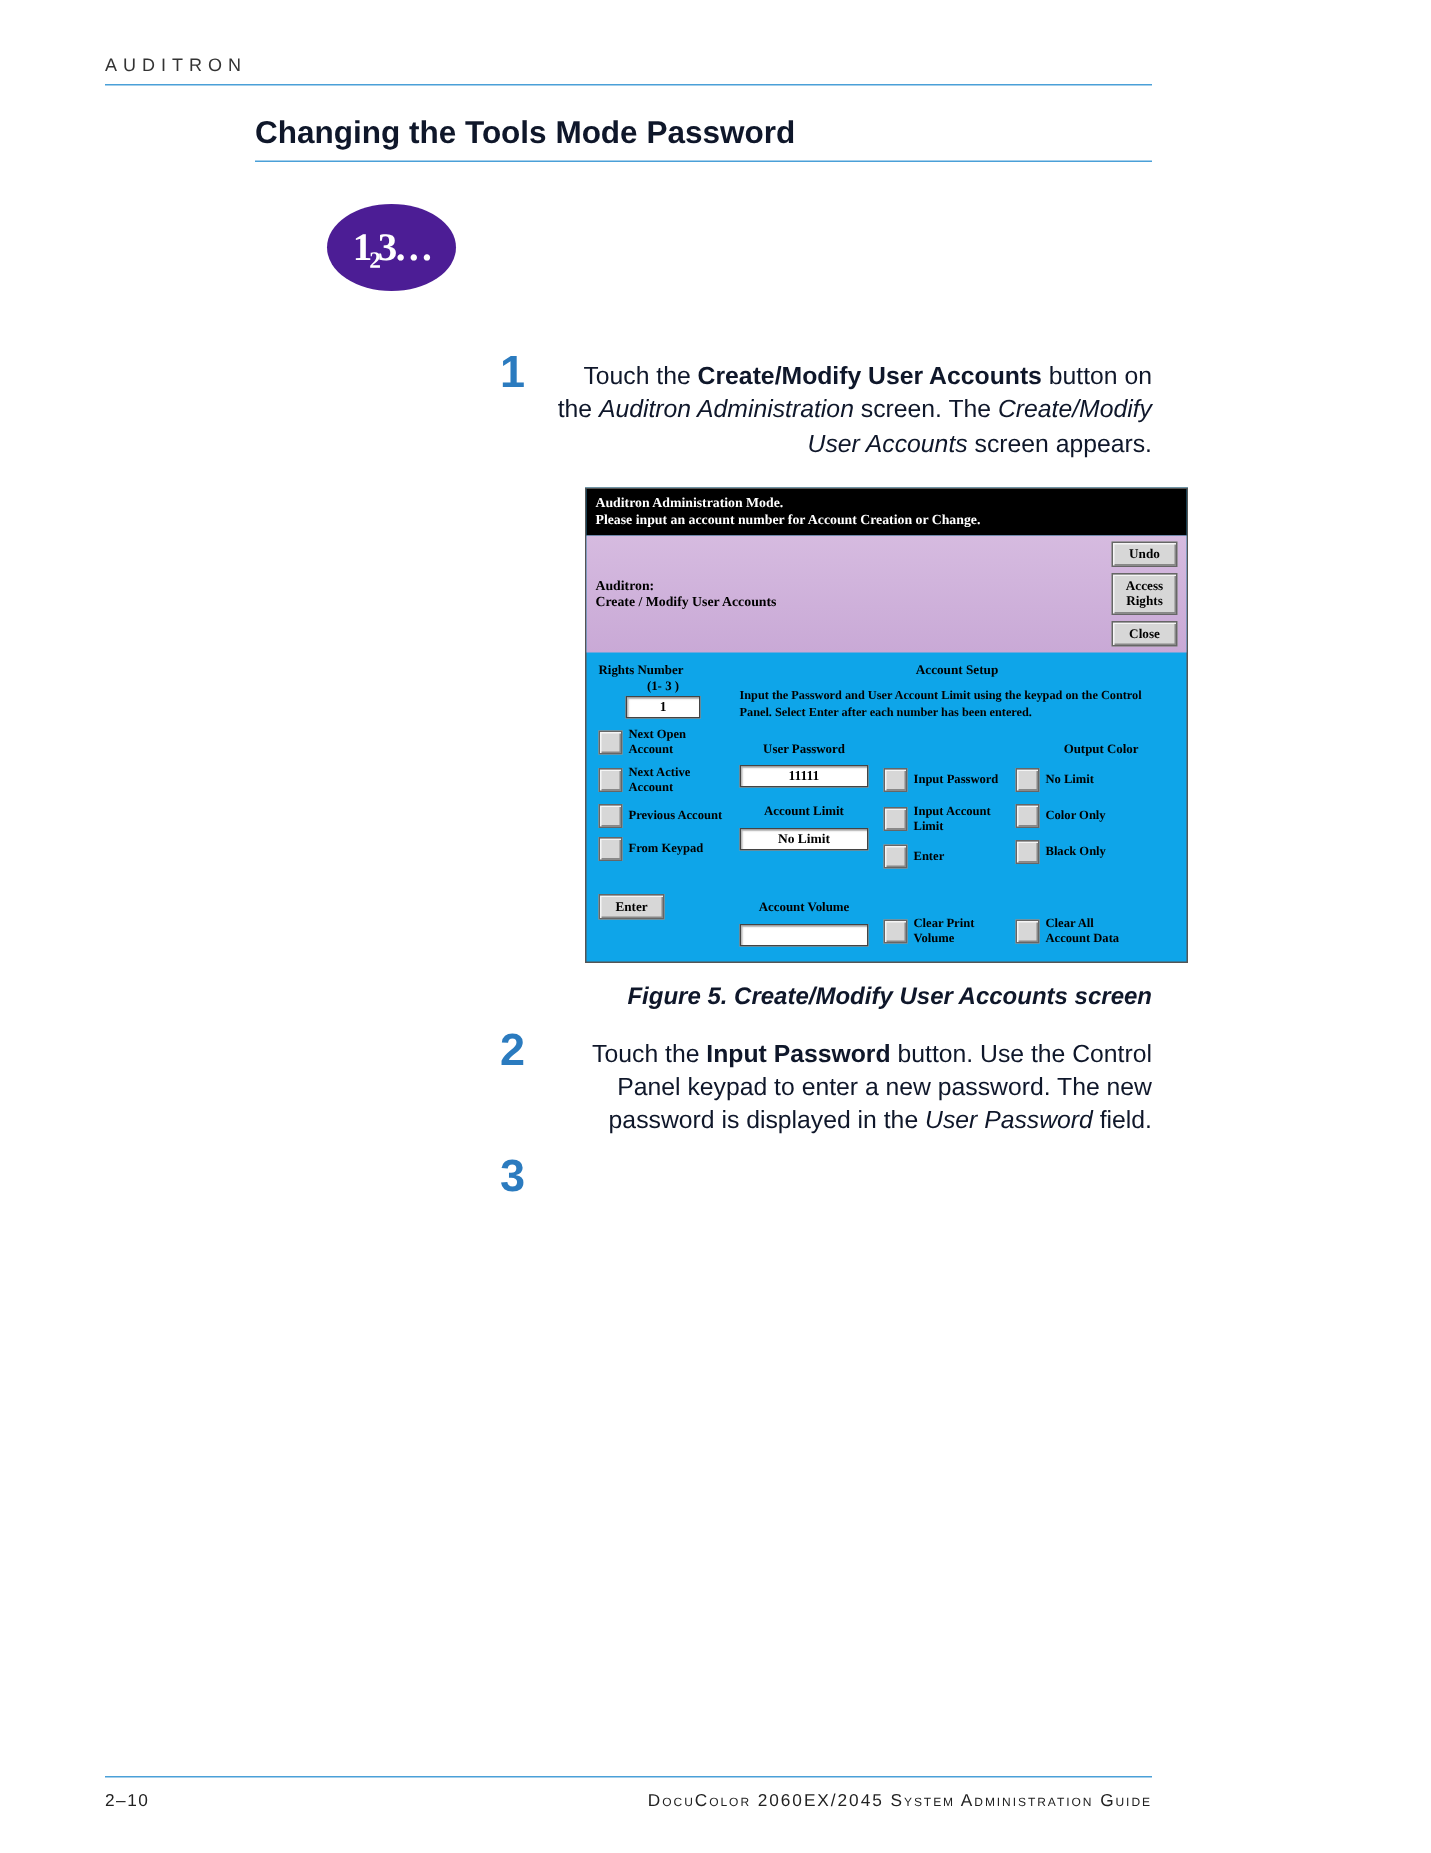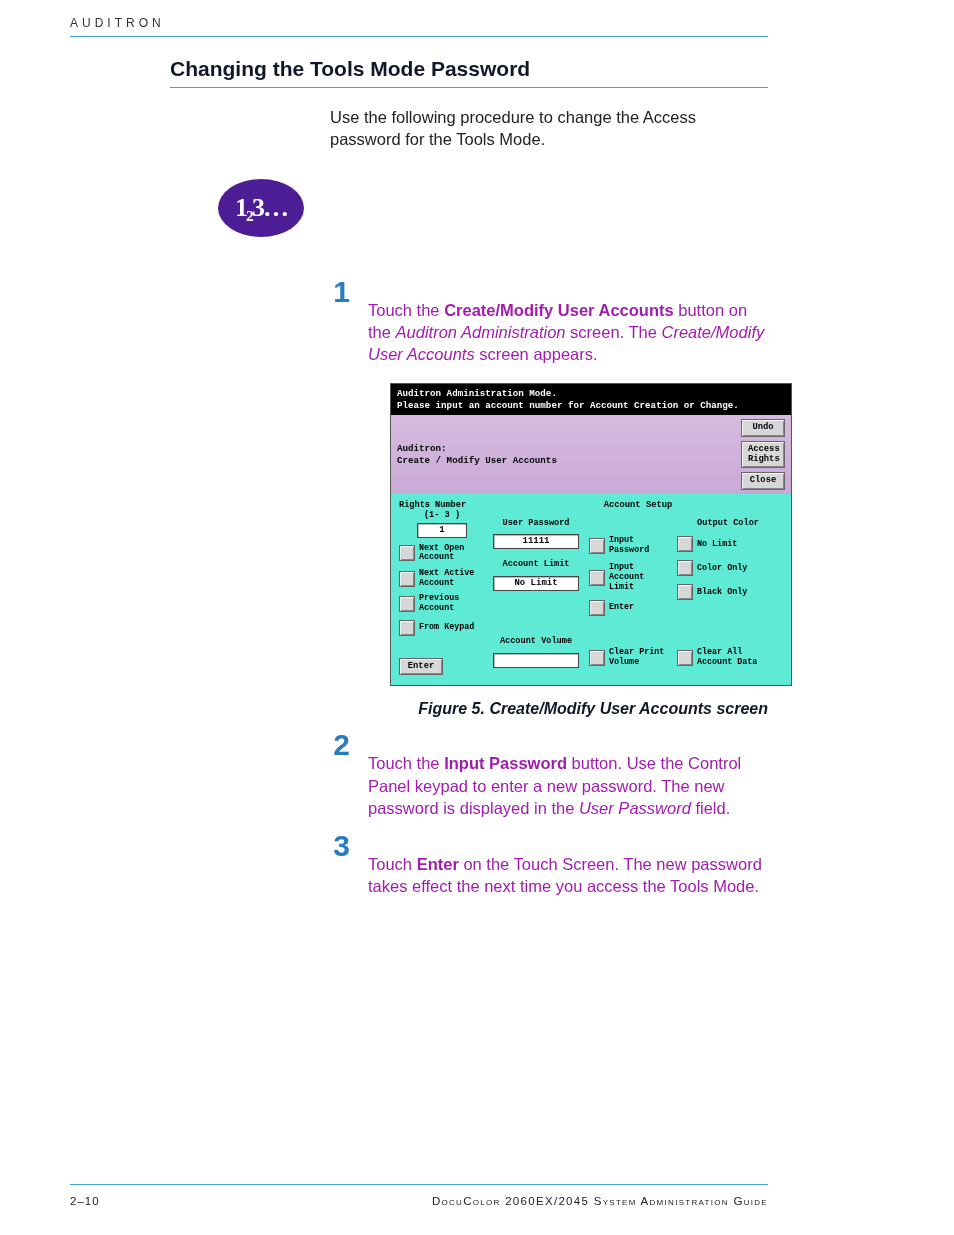--- a/index.html
+++ b/index.html
@@ -7,21 +7,21 @@
     padding: 0;
     background: #fff;
     color: #000;
     font-family: Helvetica, Arial, sans-serif;
   }
   .page {
     width: 838px;
     height: 1235px;
     position: relative;
     box-sizing: border-box;
-    padding: 16px 70px 30px 70px;
+    padding: 36px 70px 30px 70px;
   }
   .chapter-header {
     font-size: 12px;
     letter-spacing: 4px;
     color: #333;
   }
   .chapter-rule {
     border: none;
     border-top: 1px solid #4aa0d8;
     margin: 6px 0 20px 0;
@@ -69,24 +69,25 @@
     color: #2b7bbf;
     font-weight: bold;
     font-size: 30px;
     line-height: 1;
     margin-right: 18px;
     margin-left: 220px;
     flex-shrink: 0;
   }
   .step-row .step-body {
     font-size: 16.5px;
-    color: #a21caf;
+    color: #0f172a;
     line-height: 1.35;
-    margin-top: 22px;
+    margin-top: 6px;
     max-width: 570px;
+    text-align: right;
   }
   .italic { font-style: italic; }
   .bold { font-weight: bold; }
   .figure-caption {
     color: #0f172a;
     font-weight: bold;
     font-style: italic;
     text-align: right;
     font-size: 16px;
     margin: 14px 0 10px 250px;
@@ -97,24 +98,24 @@
     margin-left: 260px;
     line-height: 1.35;
     margin-bottom: 16px;
     max-width: 590px;
   }
   
   .mock {
     width: 400px;
     margin: 18px 0 6px 320px;
     border: 1px solid #555;
-    font-family: Liberation Mono, monospace;
+    font-family: Liberation Serif, serif;
     font-size: 10px;
     color: #000;
-    background: #5eead4;
+    background: #0ea5e9;
   }
   .mock .blackbar {
     background: #000;
     color: #fff;
     font-weight: bold;
     font-size: 9.2px;
     line-height: 1.25;
     padding: 4px 6px;
   }
   .mock .titlebar {
@@ -230,21 +231,20 @@
 <body>
 
 <div class="page">
 
   <div class="chapter-header">AUDITRON</div>
   <hr class="chapter-rule">
 
   <div class="section-title">Changing the Tools Mode Password</div>
   <hr class="section-rule">
 
-  <div class="intro-text">Use the following procedure to change the Access password for the Tools Mode.</div>
 
   <div class="step-badge">1₂3…</div>
 
   <div class="step-row">
     <div class="num">1</div>
     <div class="step-body">
       <span>Touch the </span><span class="bold">Create/Modify User Accounts</span><span> button on the </span><span class="italic">Auditron Administration</span><span> screen. The </span><span class="italic">Create/Modify User Accounts</span><span> screen appears.</span>
     </div>
   </div>
 
@@ -288,20 +288,21 @@
           <div class="minibtn">
               <div class="square"></div>
               <div class="t">From Keypad</div>
             </div>
           <div style="height:10px"></div>
           <div class="btn" style="width:44px">Enter</div>
         </div>
 
         <div class="col c2">
           <div class="sectionhead">Account Setup</div>
+          <div class="instr">Input the Password and User Account Limit using the keypad on the Control Panel. Select Enter after each number has been entered.</div>
           <div class="right-cluster">
             <div class="col" style="width:86px">
               <div class="lbl" style="text-align:center">User Password</div>
               <div class="field">11111</div>
               <div class="lbl" style="text-align:center;margin-top:4px">Account Limit</div>
               <div class="field">No Limit</div>
             </div>
             <div class="col" style="width:78px;gap:8px">
               <div style="height:10px"></div>
               <div class="minibtn">
@@ -362,23 +363,20 @@
 
   <div class="step-row">
     <div class="num">2</div>
     <div class="step-body">
       <span>Touch the </span><span class="bold">Input Password</span><span> button. Use the Control Panel keypad to enter a new password. The new password is displayed in the </span><span class="italic">User Password</span><span> field.</span>
     </div>
   </div>
 
   <div class="step-row">
     <div class="num">3</div>
-    <div class="step-body">
-      <span>Touch </span><span class="bold">Enter</span><span> on the Touch Screen. The new password takes effect the next time you access the Tools Mode.</span>
-    </div>
   </div>
 
   <div class="footer">
     <hr class="footer-rule">
     <div class="footer-row">
       <span class="pg">2–10</span>
       <span class="book">DocuColor 2060EX/2045 System Administration Guide</span>
     </div>
   </div>
 

